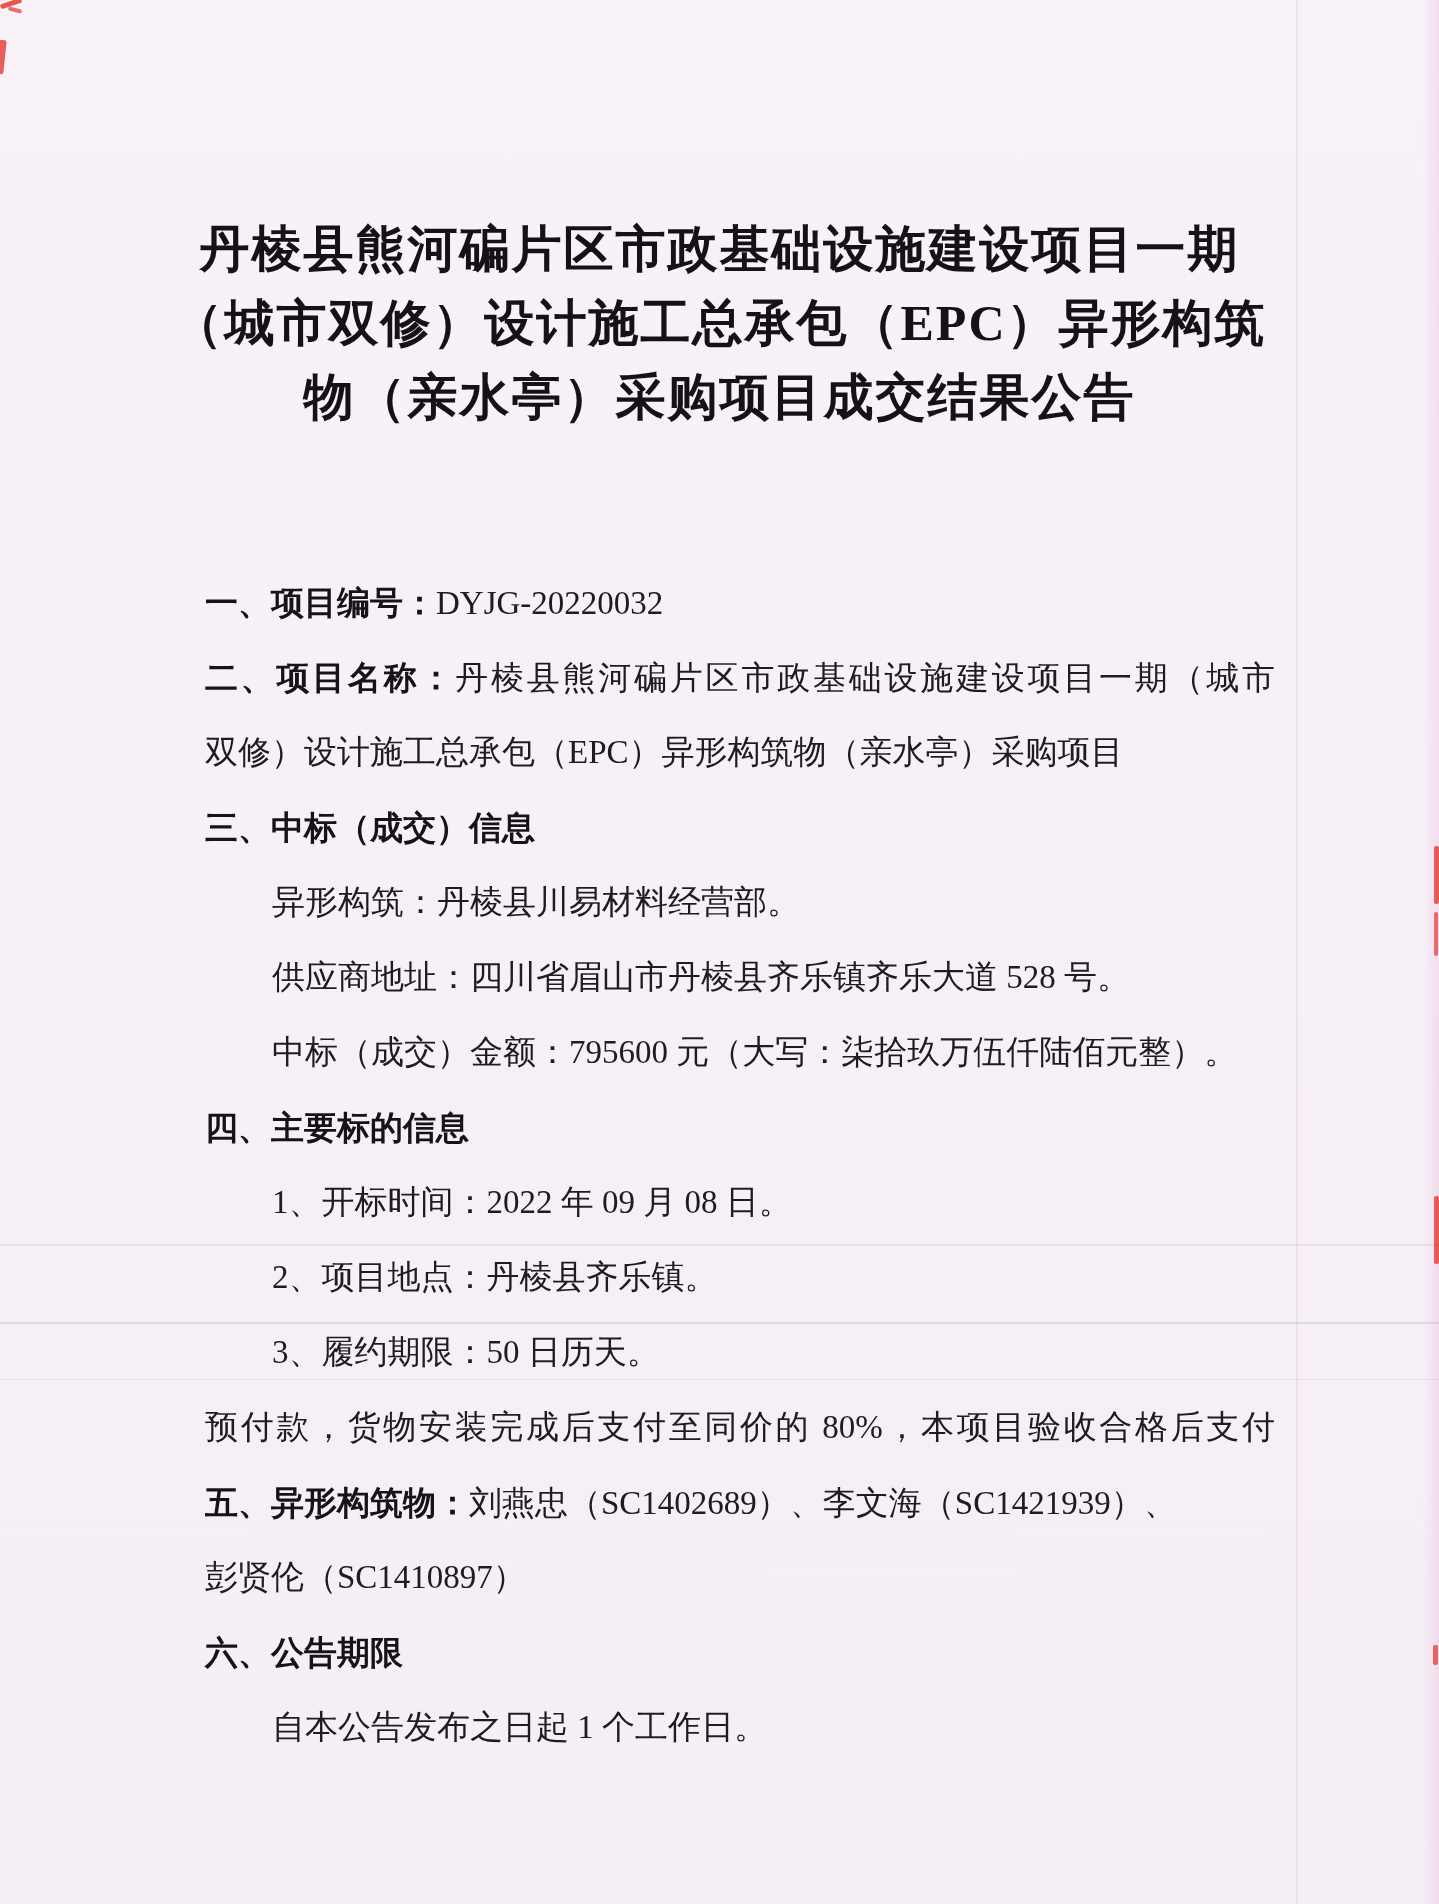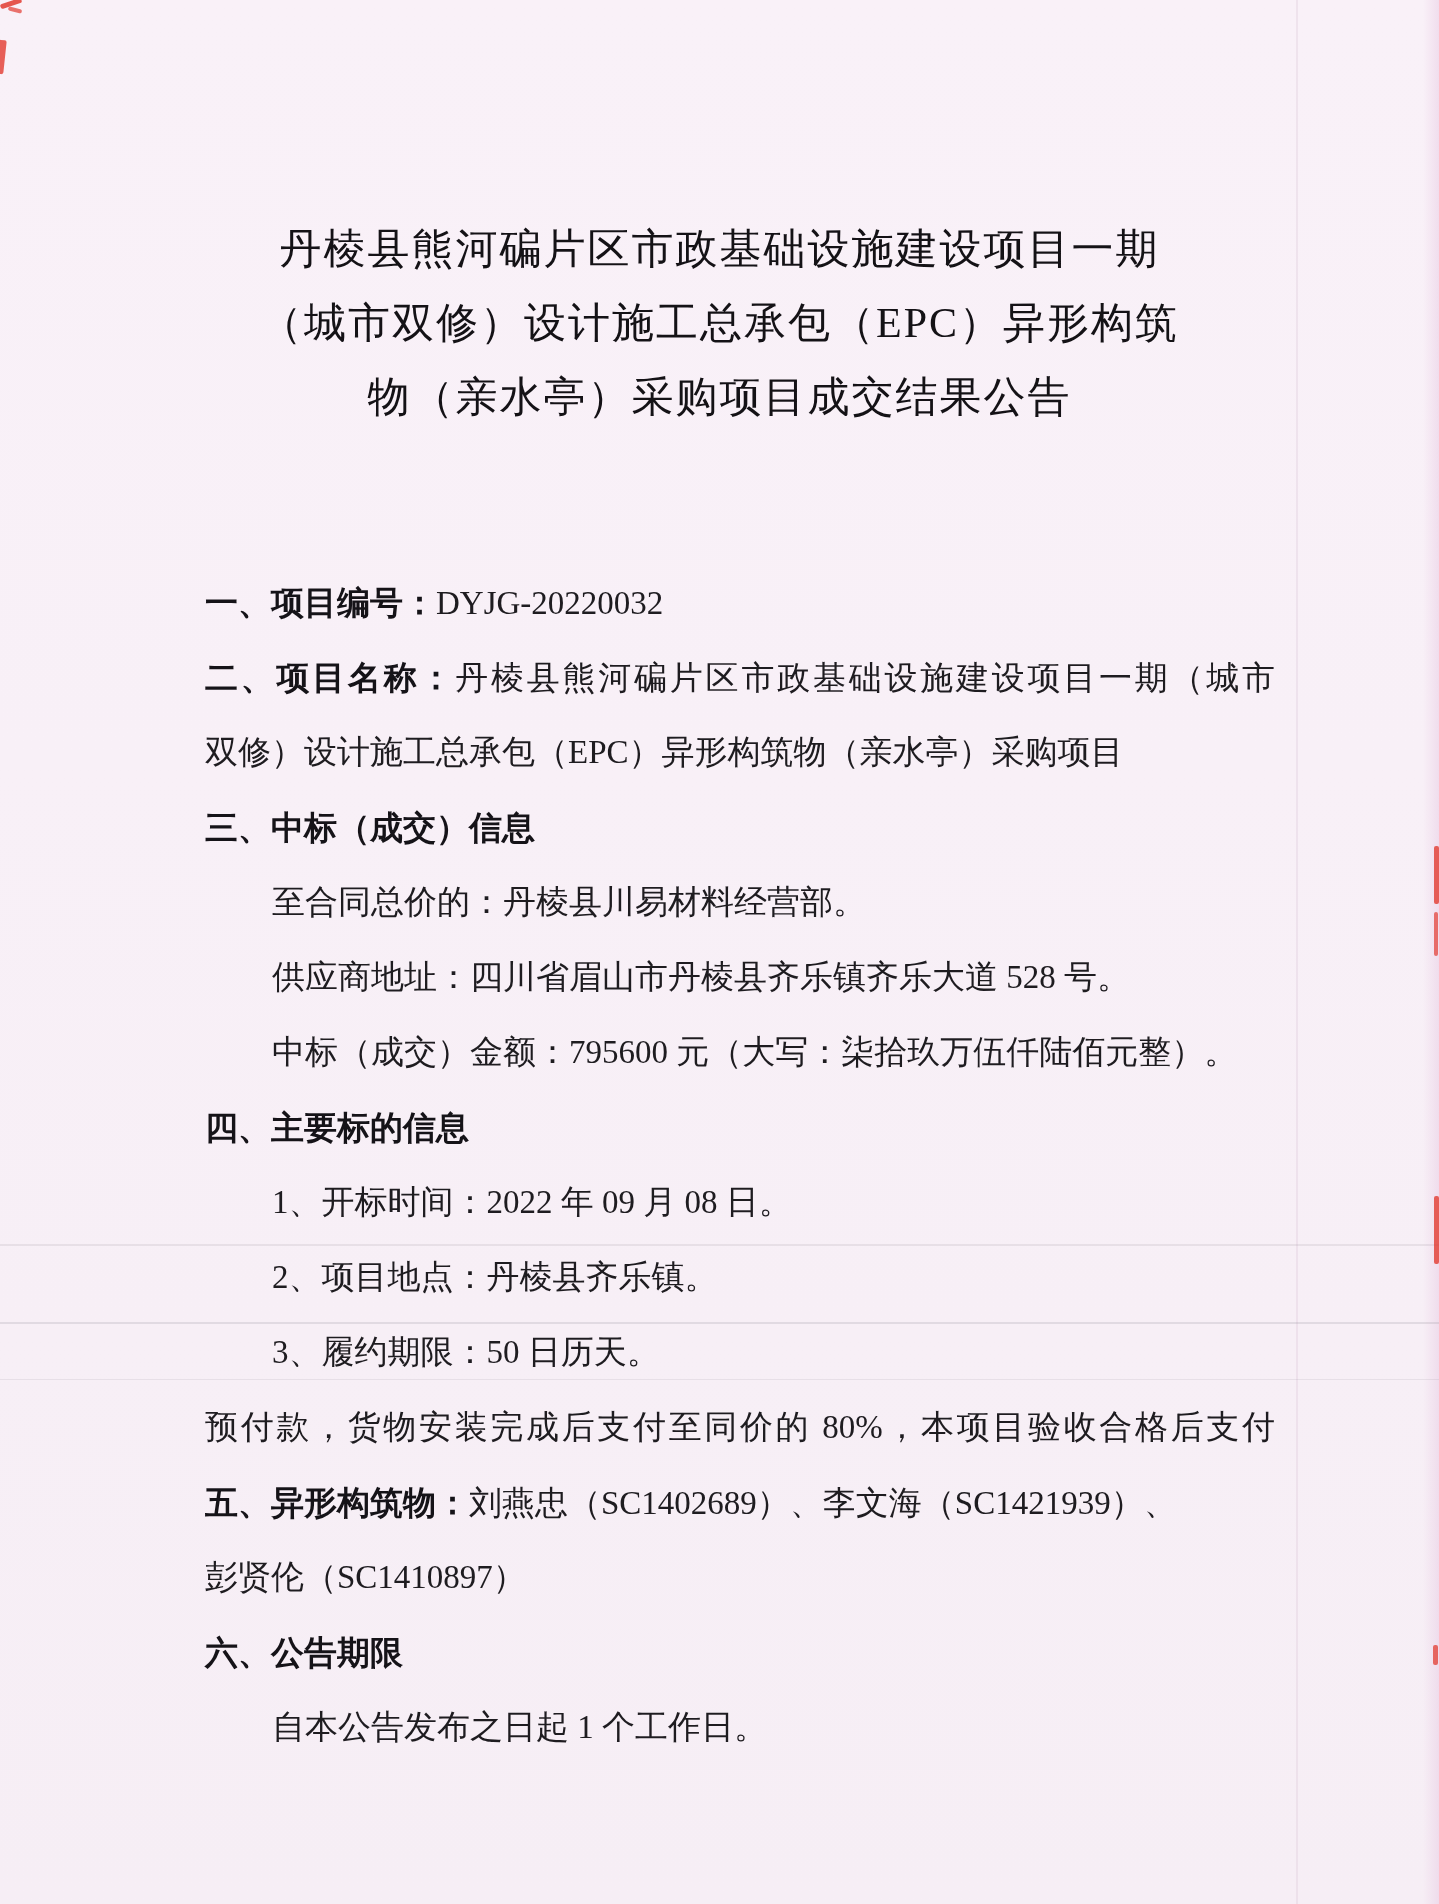--- a/index.html
+++ b/index.html
@@ -49,22 +49,22 @@
   .rm-r4 { right: 1px; top: 1645px; width: 5px; height: 20px; opacity: .75; }
 
   .title-block {
     position: absolute;
     top: 212px;
     left: 0;
     width: 100%;
     text-align: center;
   }
   .title-line {
-    font-size: 42px;
-    font-weight: 400;
+    font-size: 50px;
+    font-weight: 700;
     line-height: 74px;
     letter-spacing: 2px;
     color: #141216;
   }
 
   .body-block {
     position: absolute;
     top: 565px;
     left: 205px;
     width: 1070px;
@@ -121,21 +121,21 @@
     <div class="line fill">
       <span class="lbl">二、项目名称：</span><span class="txt">丹棱县熊河碥片区市政基础设施建设项目一期（城市</span>
     </div>
     <div class="line">
       <span class="txt">双修）设计施工总承包（EPC）异形构筑物（亲水亭）采购项目</span>
     </div>
     <div class="line">
       <span class="lbl">三、中标（成交）信息</span>
     </div>
     <div class="line ind">
-      <span class="txt">至合同总价的：丹棱县川易材料经营部。</span>
+      <span class="txt">异形构筑：丹棱县川易材料经营部。</span>
     </div>
     <div class="line ind">
       <span class="txt">供应商地址：四川省眉山市丹棱县齐乐镇齐乐大道 528 号。</span>
     </div>
     <div class="line ind">
       <span class="txt">中标（成交）金额：795600 元（大写：柒拾玖万伍仟陆佰元整）。</span>
     </div>
     <div class="line">
       <span class="lbl">四、主要标的信息</span>
     </div>

